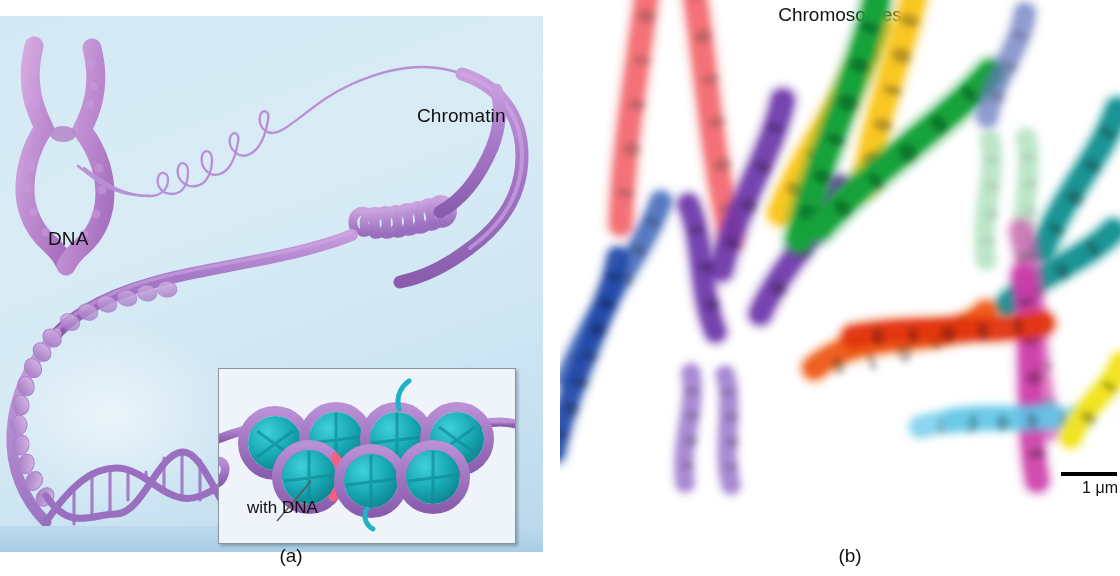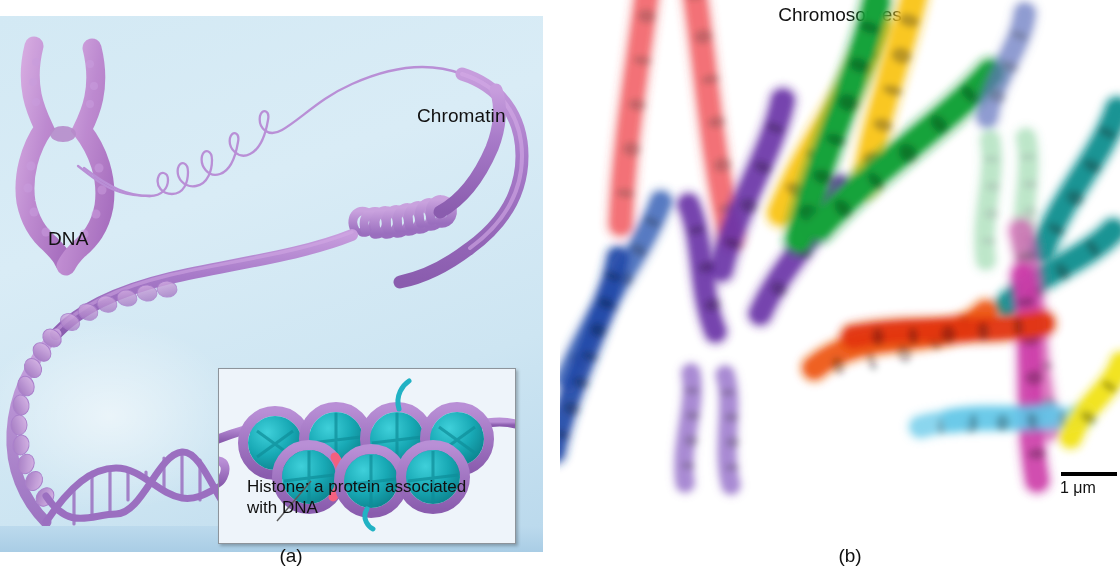--- a/index.html
+++ b/index.html
@@ -78,21 +78,21 @@
   
   #scalebar {
     position: absolute;
     left: 500px; top: 472px;
     width: 58px;
   }
   #scalebar .bar {
     width: 56px; height: 4px; background: #000; margin: 0 auto;
   }
   #scalebar .txt {
-    text-align: left; font-size: 16px; color: #111; margin-top: 3px;
+    text-align: right; font-size: 16px; color: #111; margin-top: 3px;
   }
 
   
   .caption {
     position: absolute;
     top: 545px;
     font-size: 19px;
     color: #111;
     text-align: center;
   }
@@ -342,21 +342,21 @@
 
         <g stroke="#21b2c4" stroke-width="5" fill="none" stroke-linecap="round">
           <path d="M180 40 C 176 26, 184 16, 190 12"></path>
           <path d="M148 140 C 142 150, 150 158, 154 160"></path>
         </g>
 
         <line x1="92" y1="112" x2="58" y2="152" stroke="#5a5a5a" stroke-width="1.4"></line>
       </svg>
 
       <div class="histone-text">
-        <span>Histone: a protein associated</span><br>
+        <br>
         <span>with DNA</span>
       </div>
     </div>
   </div>
 
   <div id="panel-b">
 
     <div id="title-chromosomes">Chromosomes</div>
 
     <svg id="chromo-svg" width="560" height="536" viewBox="0 0 560 536" style="position:absolute;left:0;top:0;">

